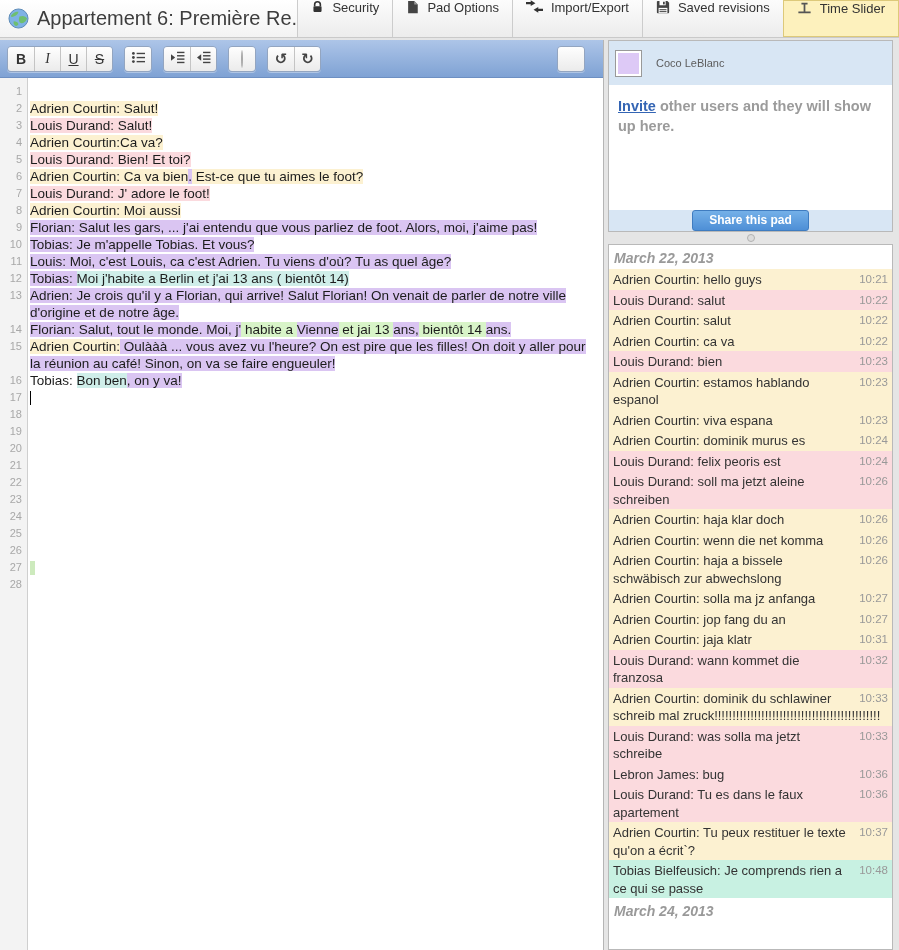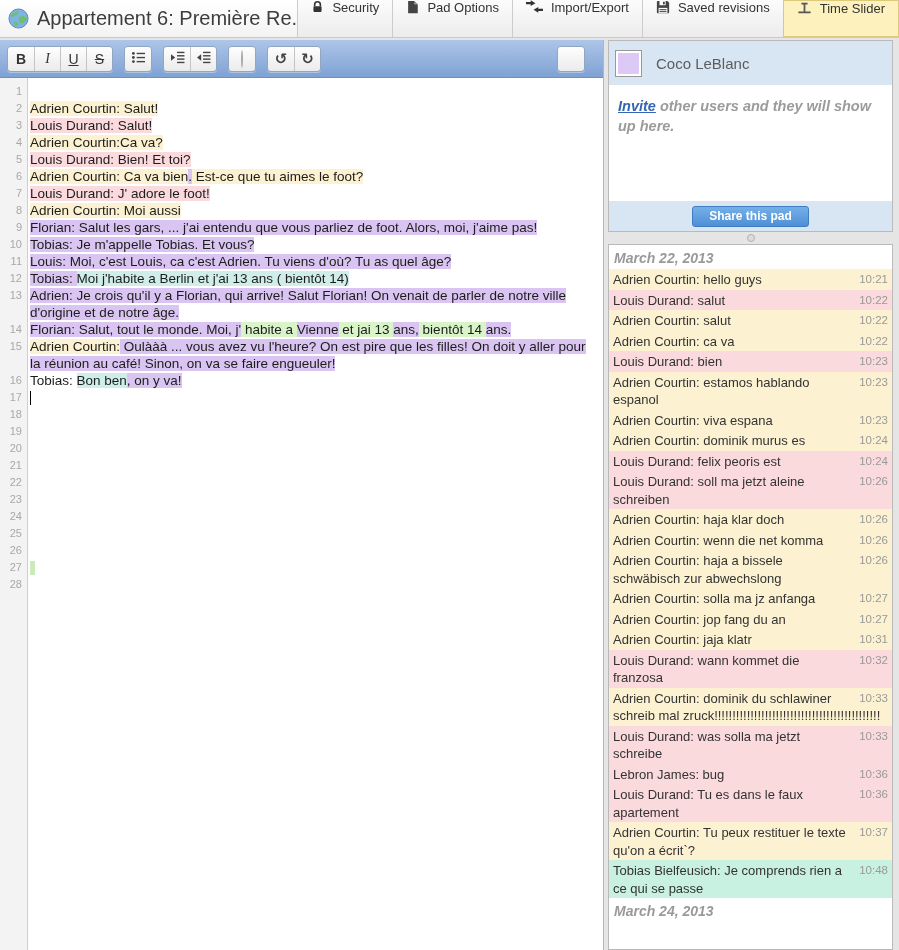--- a/index.html
+++ b/index.html
@@ -63,24 +63,24 @@
   .ed-text { flex:1; padding-left:3px; padding-right:8px; font-size:13.5px; line-height:17px; color:#1c1c1c; min-height:17px; overflow-wrap:break-word; word-wrap:break-word; }
   .caret { display:inline-block; width:1px; height:14px; background:#000; vertical-align:text-bottom; }
   .remote-cursor { display:inline-block; width:5px; height:14px; vertical-align:text-bottom; }
   
   .users-panel {
     position:absolute; left:608px; top:40px; width:285px; height:192px;
     background:#fff; border:1px solid #b9b9b9; display:flex; flex-direction:column;
   }
   .users-header { height:44px; flex-shrink:0; background:#d8e6f4; display:flex; align-items:center; padding:0 7px; gap:15px; }
   .color-swatch { width:25px; height:25px; border:2px solid #fff; outline:1px solid #999; cursor:pointer; }
-  .user-name { font-size:15px; color:#5c5c5c; cursor:text; }
-  .invite-area { flex:1; padding:11px 9px; font-size:14.5px; font-weight:bold; color:#9b9b9b; line-height:20px; background:#fff;font-style:italic; }
+  .user-name { font-size:11px; color:#5c5c5c; cursor:text; }
+  .invite-area { flex:1; padding:11px 9px; font-size:14.5px; font-weight:bold; color:#9b9b9b; line-height:20px; background:#fff; }
   .invite-link { color:#3465b4; text-decoration:underline; cursor:pointer; }
-  .users-footer { height:30px; flex-shrink:0; background:#d8e6f4; display:flex; align-items:center; justify-content:center; }
+  .users-footer { height:21px; flex-shrink:0; background:#d8e6f4; display:flex; align-items:center; justify-content:center; }
   .share-btn {
     background:linear-gradient(#74b0e8,#4e8fd6); color:#fff; font-weight:bold; font-size:12px;
     border:1px solid #3f7cc0; border-radius:3px; padding:2px 16px 3px; cursor:pointer;
     font-family:"Liberation Sans", sans-serif;
   }
   .drag-strip { position:absolute; left:608px; top:232px; width:285px; height:12px; display:flex; align-items:center; justify-content:center; }
   .drag-handle { width:8px; height:8px; border-radius:50%; background:#dcdcdc; border:1px solid #b2b2b2; cursor:row-resize; }
   
   .chat-panel {
     position:absolute; left:608px; top:244px; width:285px; bottom:0;

